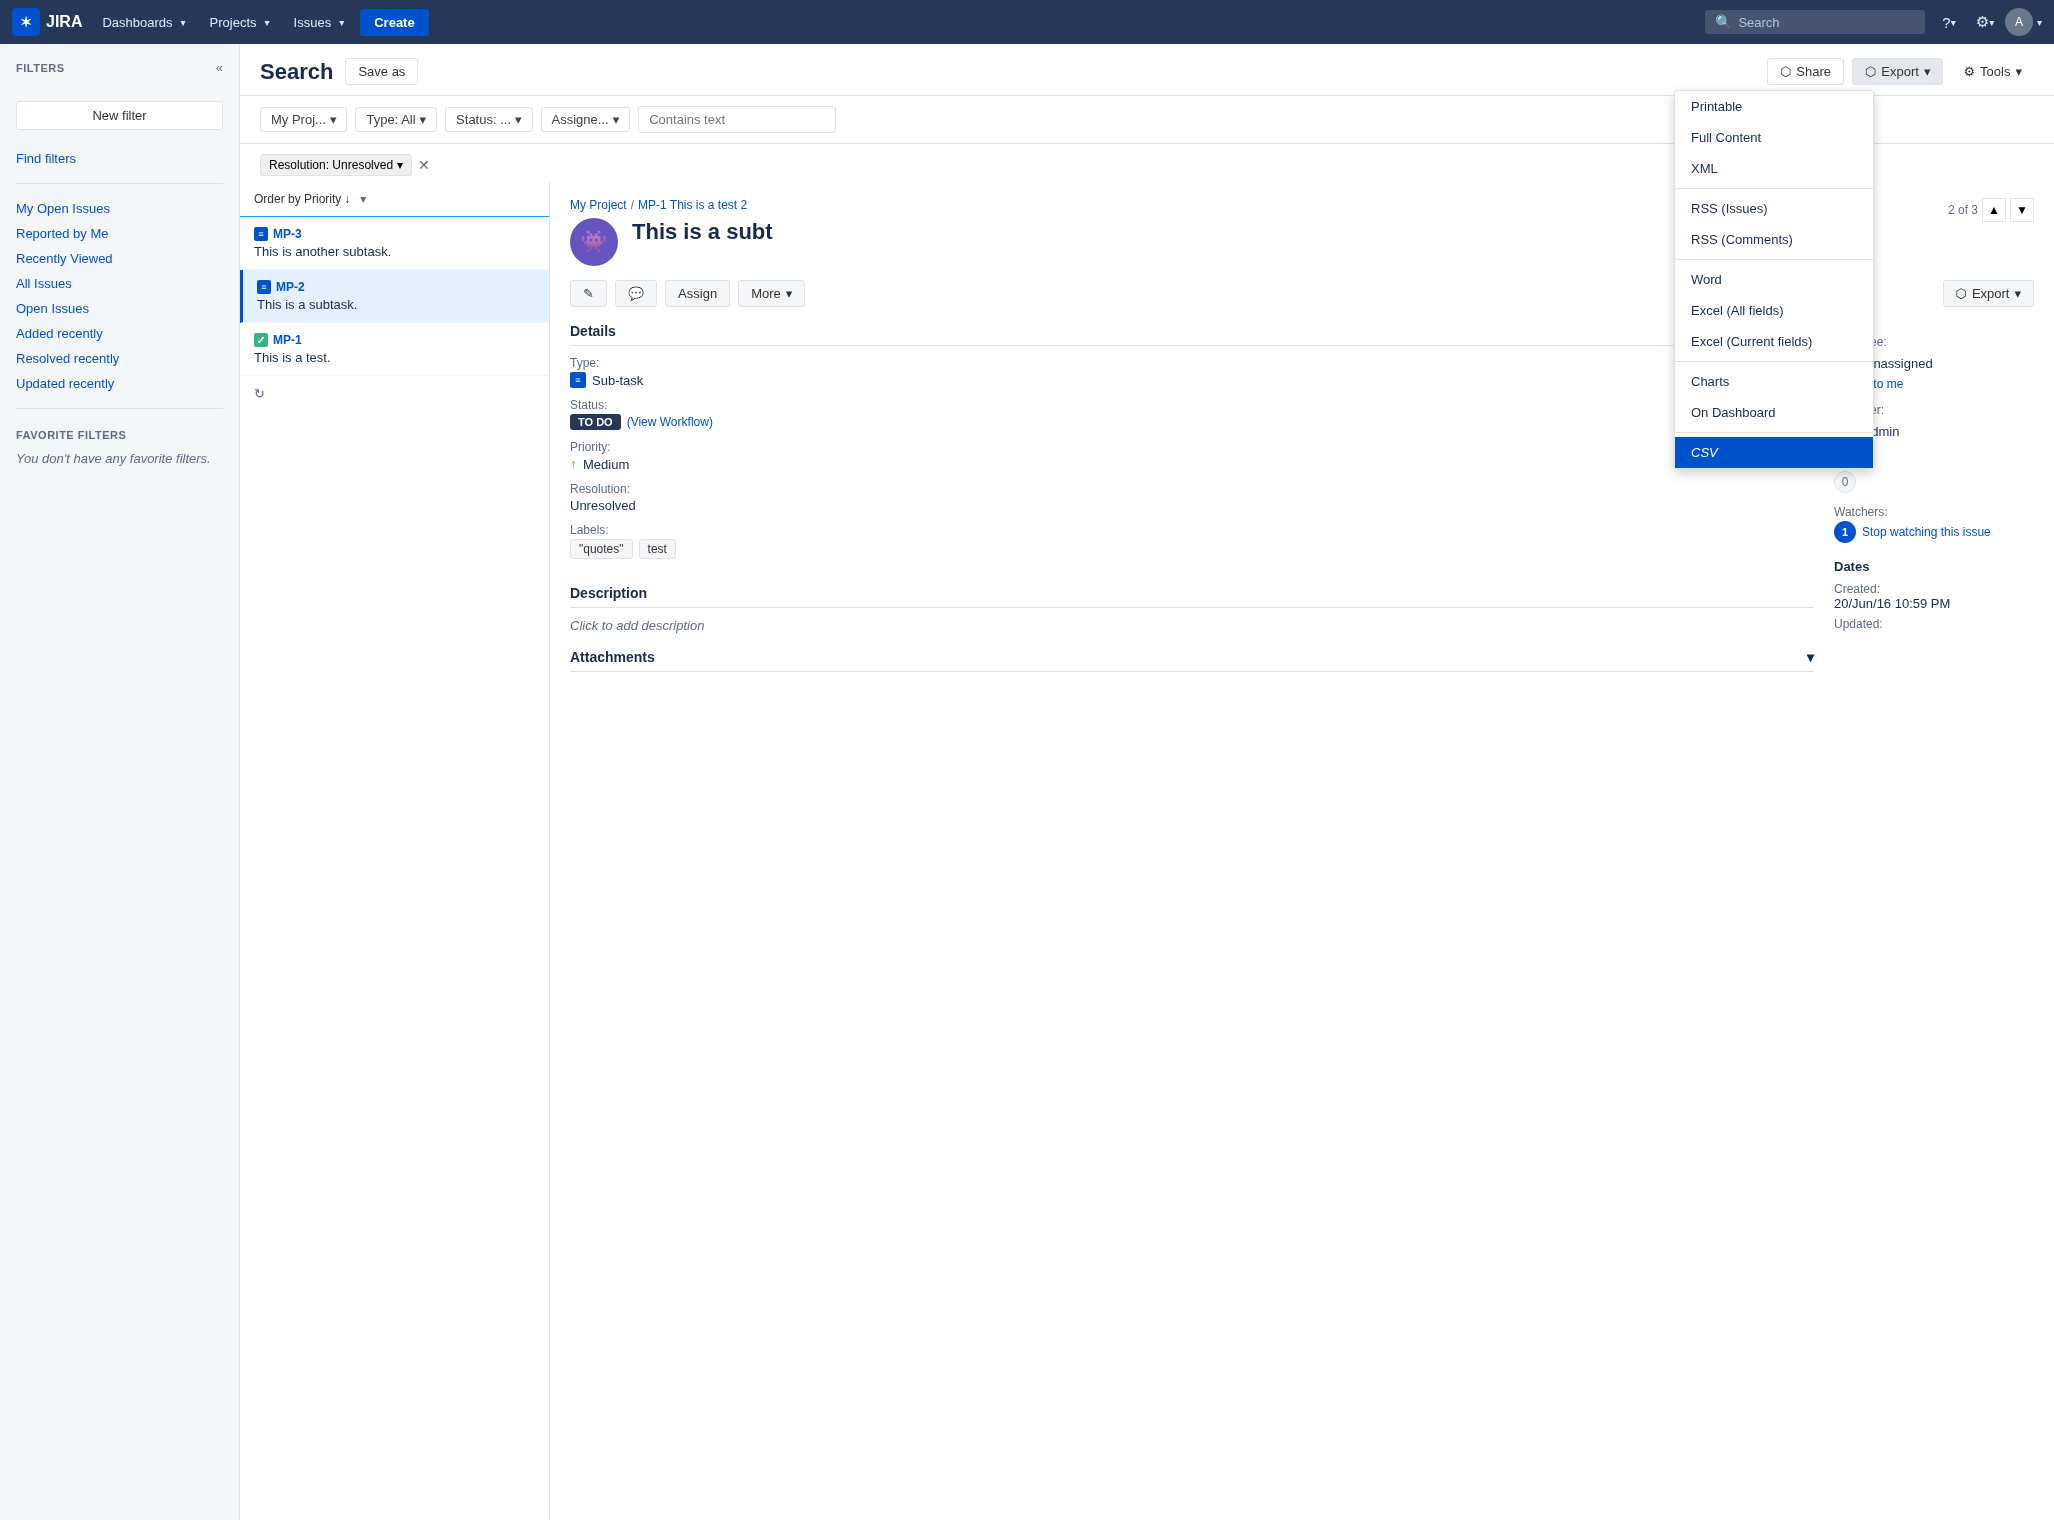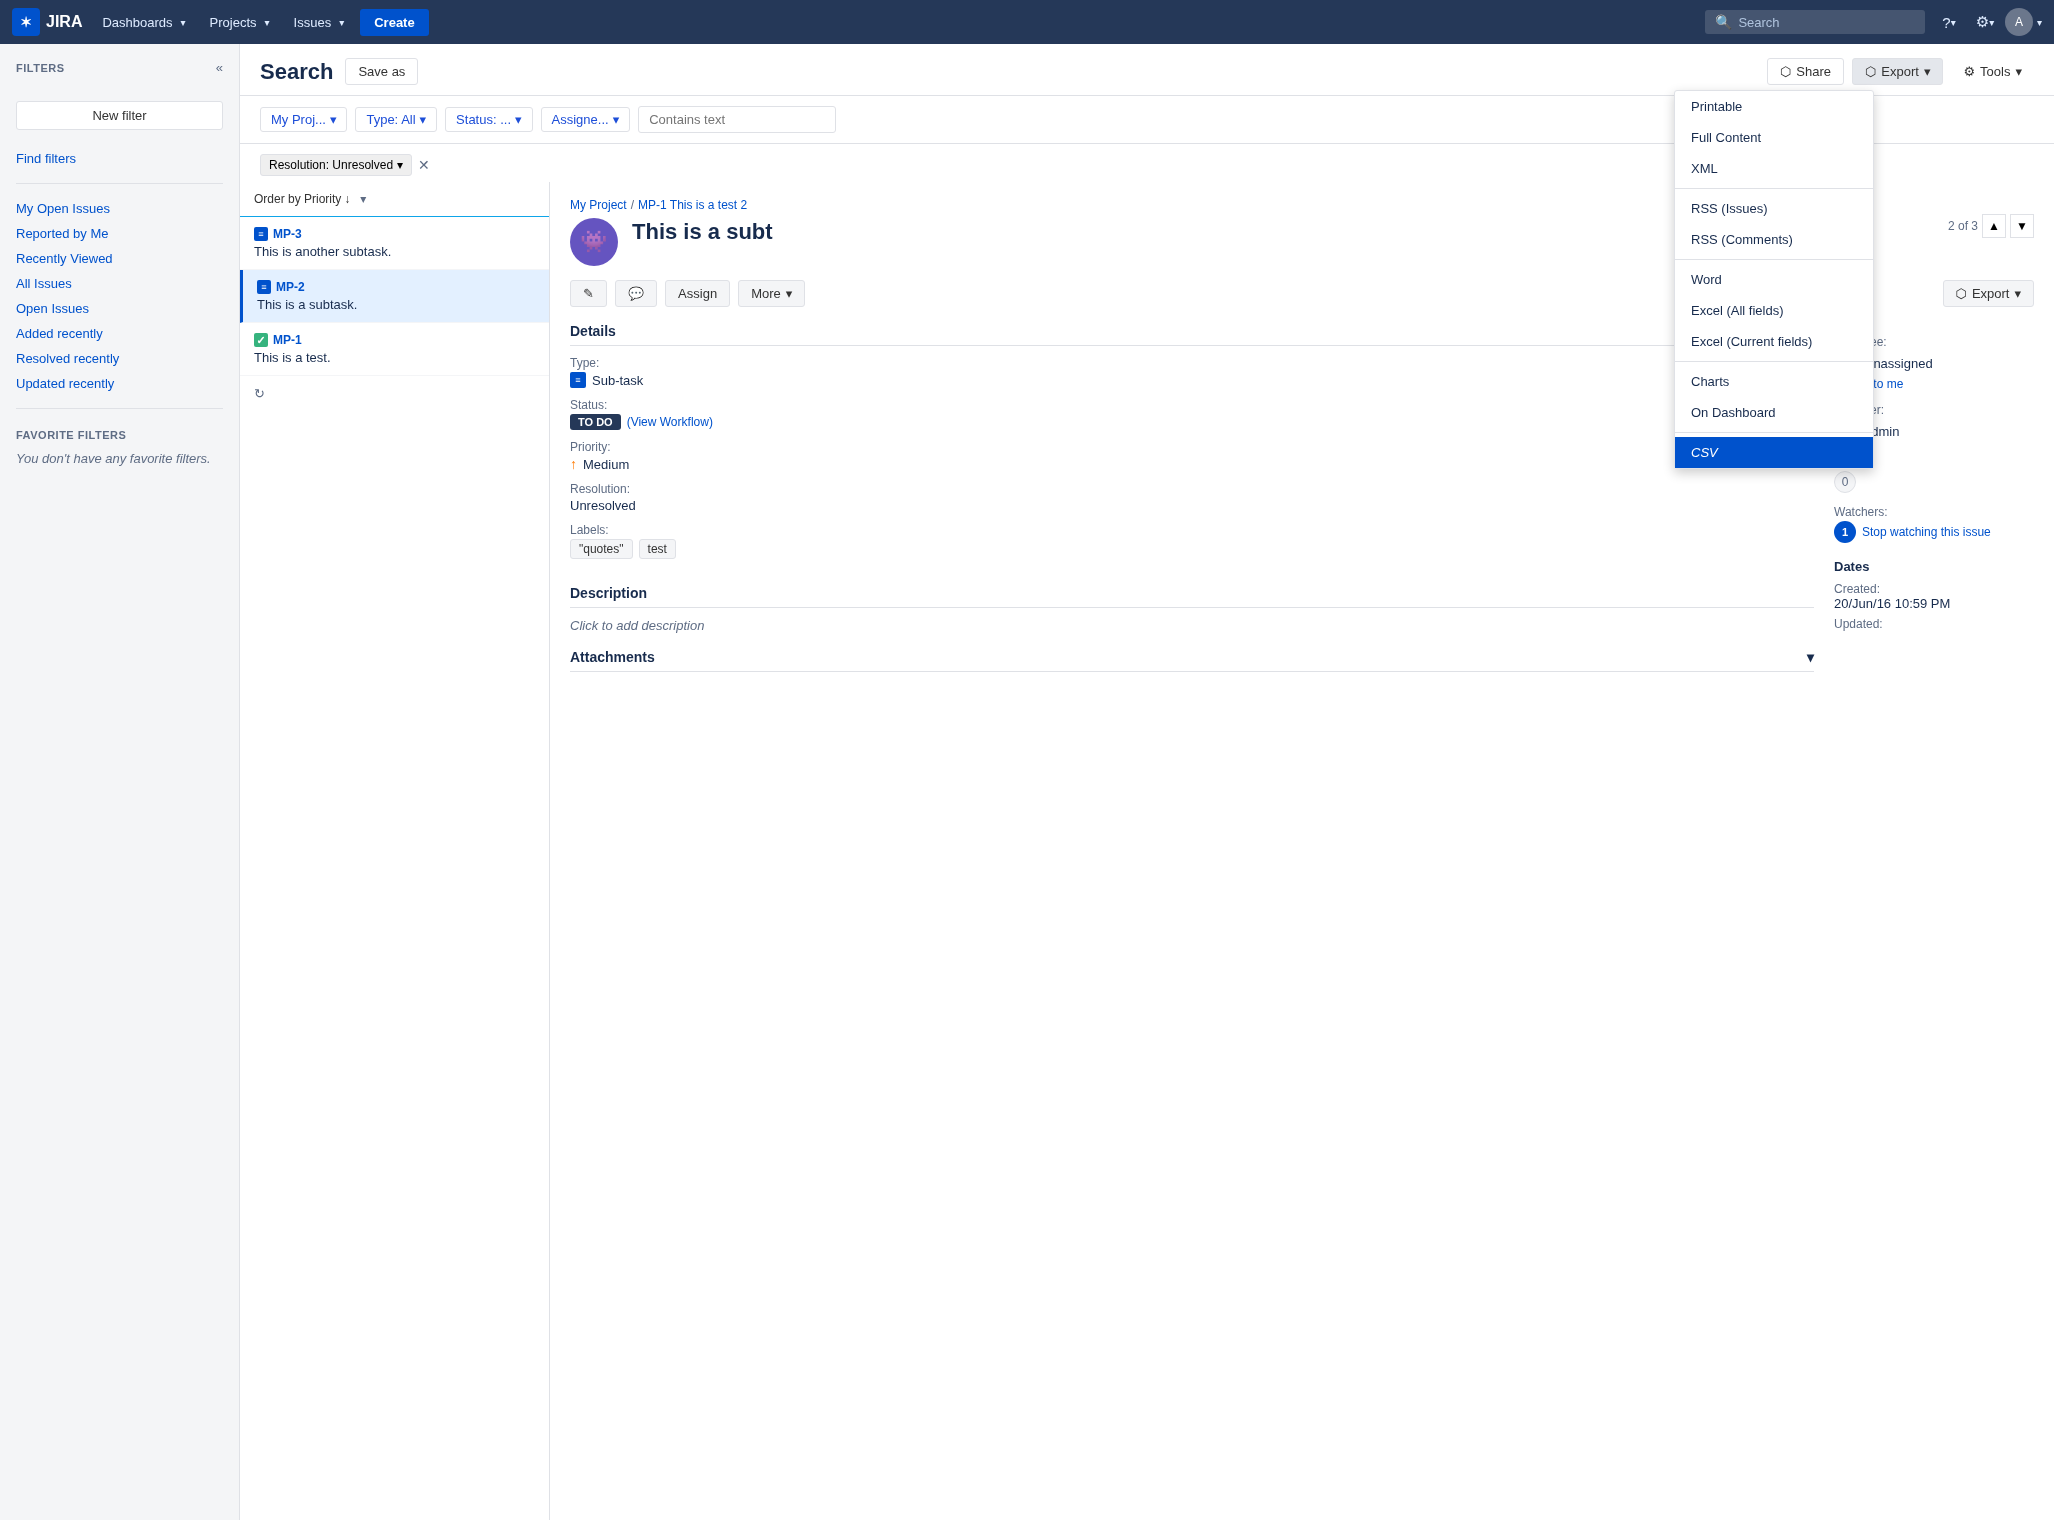--- a/index.html
+++ b/index.html
@@ -263,21 +263,21 @@
       border-bottom: 1px solid #dfe1e6;
       flex-wrap: wrap;
     }
     .filter-chip {
       background: white;
       border: 1px solid #dfe1e6;
       border-radius: 3px;
       padding: 4px 10px;
       cursor: pointer;
       font-size: 13px;
-      color: #1d4ed8;
+      color: #404040;
       display: flex;
       align-items: center;
       gap: 4px;
     }
     .filter-text-input {
       border: 1px solid #dfe1e6;
       border-radius: 3px;
       padding: 5px 10px;
       font-size: 13px;
       color: #999;
@@ -412,21 +412,21 @@
       line-height: 1.3;
     }
     .detail-nav {
       display: flex;
       align-items: center;
       gap: 4px;
       font-size: 12px;
       color: #5e6c84;
       position: absolute;
       right: 20px;
-      top: 32px;
+      top: 16px;
     }
     .detail-nav-btn {
       width: 24px;
       height: 24px;
       border: 1px solid #dfe1e6;
       background: white;
       cursor: pointer;
       display: flex;
       align-items: center;
       justify-content: center;

